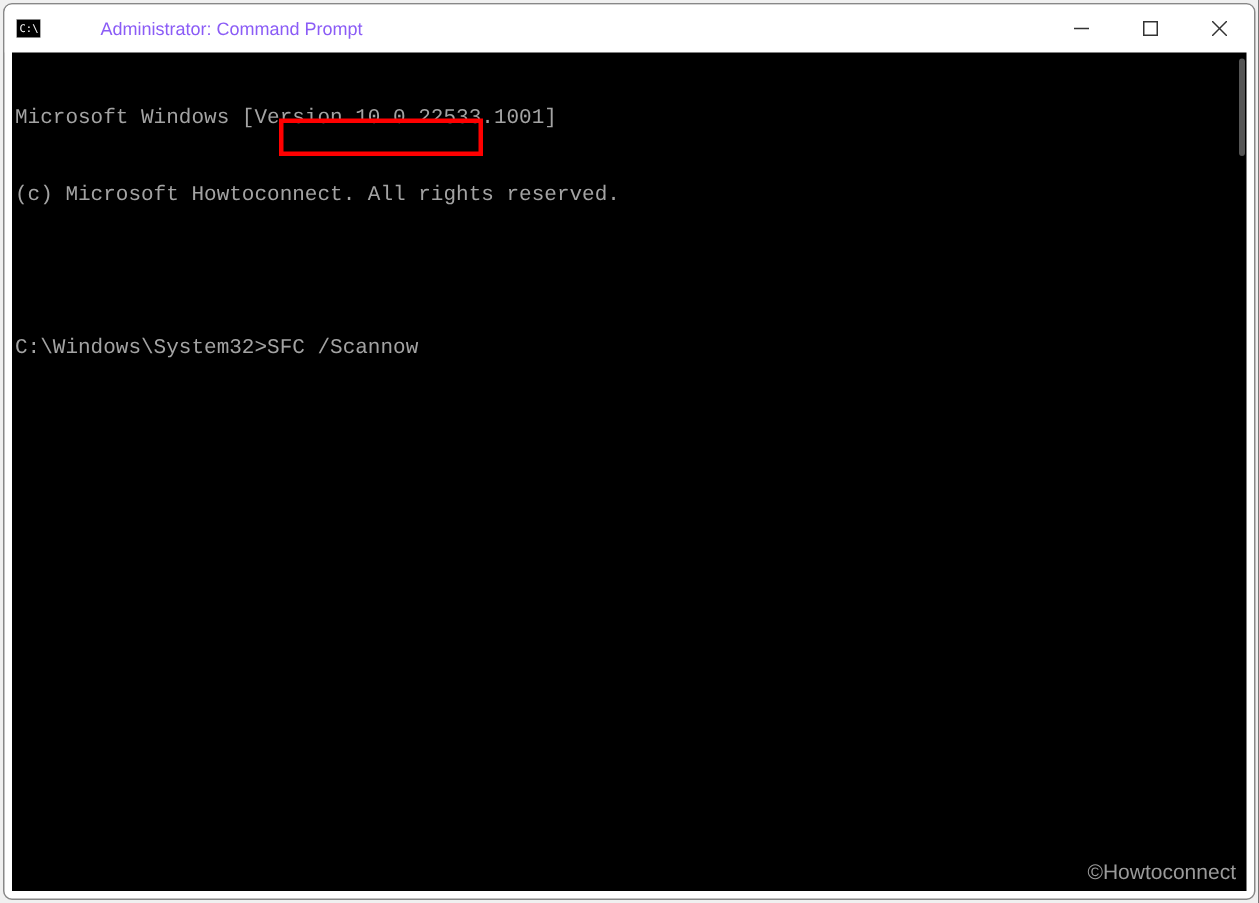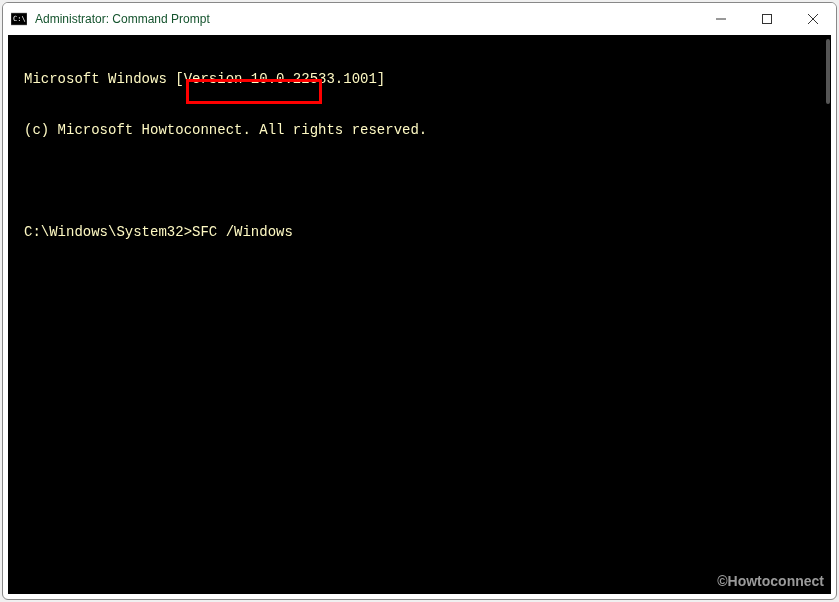--- a/index.html
+++ b/index.html
@@ -43,23 +43,24 @@
       display: flex;
       align-items: center;
       justify-content: center;
     }
     .app-icon svg {
       width: 16px;
       height: 16px;
     }
     .window-title {
       font-size: 12px;
-      color: #14532d;
+      color: #8b5cf6;
       flex: 1;
       white-space: nowrap;
+      margin-left: 32px;
     }
     .window-controls {
       display: flex;
       height: 100%;
     }
     .window-control {
       width: 46px;
       height: 32px;
       display: flex;
       align-items: center;
@@ -76,25 +77,25 @@
       position: relative;
       overflow: hidden;
       margin: 0 5px 5px 5px;
     }
     .terminal-content {
       position: absolute;
       top: 0;
       left: 0;
       right: 8px;
       bottom: 0;
-      padding: 2px 0 0 16px;
+      padding: 2px 0 0 2px;
       font-family: 'Consolas', 'Courier New', monospace;
       font-size: 14px;
       line-height: 17px;
-      color: #fef9c3;
+      color: #a3a3a3;
       white-space: pre;
     }
     .terminal-line {
       display: block;
     }
     .scrollbar {
       position: absolute;
       right: 1px;
       top: 4px;
       width: 4px;
@@ -108,21 +109,21 @@
       background: transparent;
       pointer-events: none;
     }
     .watermark {
       position: absolute;
       bottom: 13px;
       right: 15px;
       color: #9a9a9a;
       font-family: 'Segoe UI', sans-serif;
       font-size: 14px;
-      font-weight: 700;
+      font-weight: 400;
     }
     .cmd-row {
       position: relative;
     }
   </style>
 </head>
 <body>
 
 <div class="window">
 
@@ -152,21 +153,21 @@
           </svg>
       </div>
     </div>
   </div>
 
   <div class="terminal-area">
     <div class="terminal-content">
       <span class="terminal-line">Microsoft Windows [Version 10.0.22533.1001]</span>
       <span class="terminal-line">(c) Microsoft Howtoconnect. All rights reserved.</span>
       <span class="terminal-line"> </span>
-      <span class="terminal-line cmd-row"><span>C:\Windows\System32&gt;</span><span>SFC /Windows</span></span>
+      <span class="terminal-line cmd-row"><span>C:\Windows\System32&gt;</span><span>SFC /Scannow</span></span>
     </div>
     <div class="scrollbar"></div>
     <div class="highlight-box" id="hl" style="top: 44px; left: 178px; width: 136px; height: 25px;"></div>
   </div>
 
 </div>
 
 <div class="watermark">©Howtoconnect</div>
 
 </body></html>

